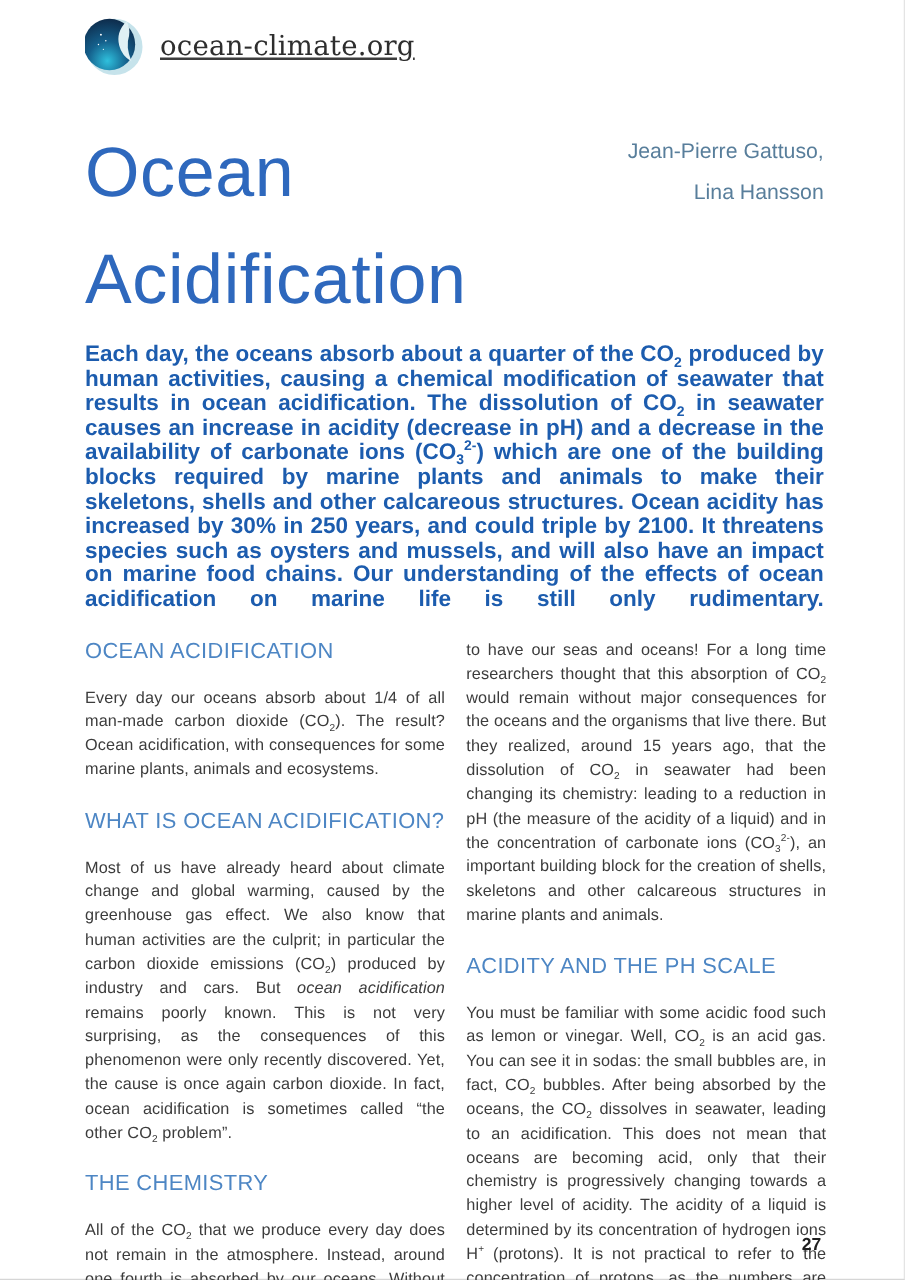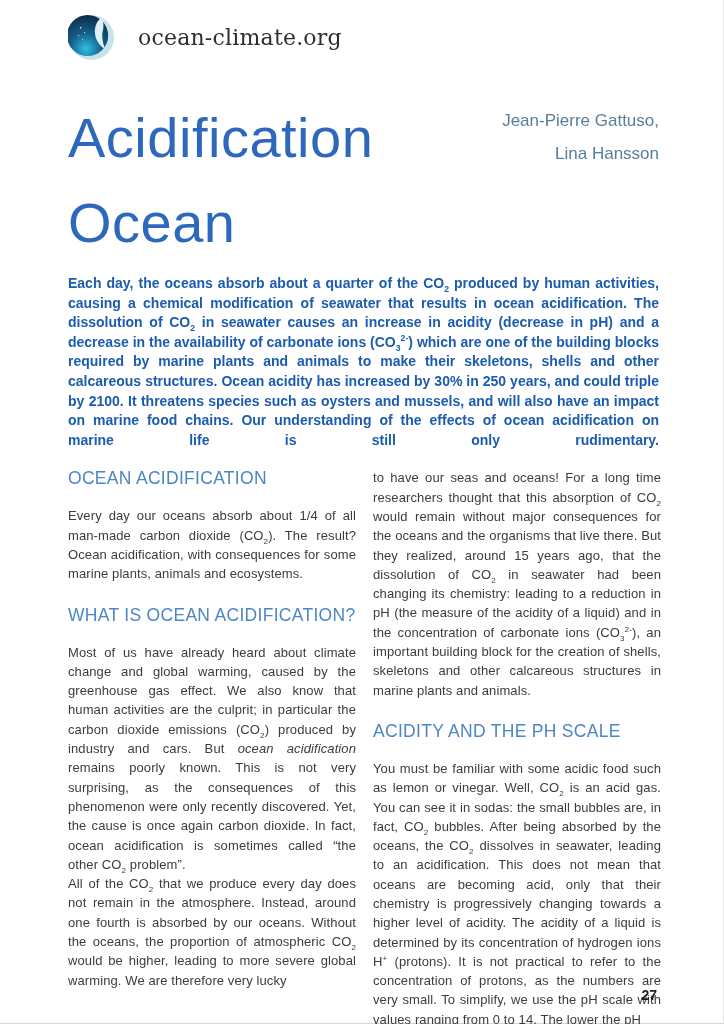--- a/index.html
+++ b/index.html
@@ -9,41 +9,41 @@
     color:var(--body-text,#3c3c3c);
     position:relative;overflow:hidden;
   }
   .page{
     width:724px;height:1024px;position:relative;
     padding:14px 64px 0 68px;box-sizing:border-box;
     border-right:1px solid #e4e4e4;border-bottom:1px solid #d6d6d6;
     background:#ffffff;
   }
   
-  .header{display:flex;align-items:center;gap:23px;}
+  .header{display:flex;align-items:center;gap:13px;text-decoration:underline;}
   .logo{width:47px;height:47px;flex:0 0 47px;}
   .site-name{
     font-family:"DejaVu Serif",serif;
     font-size:22px;color:#2e2e2e;letter-spacing:0.2px;
   }
   
   .title-row{display:flex;justify-content:space-between;margin-top:34px;}
   .main-title{
     font-size:56px;line-height:85px;font-weight:300;
     color:var(--title-blue,#2e68bd);letter-spacing:0.5px;
   }
   .authors{
     text-align:right;font-weight:normal;font-size:17px;line-height:33px;
     color:var(--author-blue,#587e9b);padding-top:9px;white-space:nowrap;
   }
   
   .intro{
     margin-top:9px;
     color:var(--intro-blue,#1c5cae);
-    font-weight:bold;font-size:14px;line-height:19.6px;
+    font-weight:bold;font-size:18px;line-height:19.6px;
     text-align:justify;text-align-last:justify;
   }
   
   .columns{display:flex;gap:17px;margin-top:16px;}
   .col{width:288px;flex:0 0 288px;}
   .section-heading{
     font-size:17.5px;font-weight:400;letter-spacing:0.3px;
     color:var(--heading-blue,#4d86c4);
     margin:21px 0 17px 0;
   }
@@ -84,22 +84,22 @@
         <circle cx="17" cy="19" r="0.6" fill="#ffffff"></circle>
         <circle cx="11" cy="22" r="0.6" fill="#ffffff"></circle>
         <circle cx="15" cy="26" r="0.5" fill="#ffffff"></circle>
       </svg>
     </span>
     <span class="site-name">ocean-climate.org</span>
   </div>
 
   <div class="title-row">
     <h1 class="main-title" style="margin:0;">
+      <div>Ocean</div>
       <div>Acidification</div>
-      <div>Ocean</div>
     </h1>
     <div class="authors">
       <div>Jean-Pierre Gattuso,</div>
       <div>Lina Hansson</div>
     </div>
   </div>
 
   <p class="intro">Each day, the oceans absorb about a quarter of the CO<sub>2</sub> produced by human activities, causing a chemical modification of seawater that results in ocean acidification. The dissolution of CO<sub>2</sub> in seawater causes an increase in acidity (decrease in pH) and a decrease in the availability of carbonate ions (CO<sub>3</sub><sup>2-</sup>) which are one of the building blocks required by marine plants and animals to make their skeletons, shells and other calcareous structures. Ocean acidity has increased by 30% in 250 years, and could triple by 2100. It threatens species such as oysters and mussels, and will also have an impact on marine food chains. Our understanding of the effects of ocean acidification on marine life is still only rudimentary.</p>
 
   <div class="columns">
@@ -107,20 +107,21 @@
     <div class="col">
       <div class="section">
         <h2 class="section-heading">OCEAN ACIDIFICATION</h2>
         <p class="body-text">Every day our oceans absorb about 1/4 of all man-made carbon dioxide (CO<sub>2</sub>). The result? Ocean acidification, with consequences for some marine plants, animals and ecosystems.</p>
       </div>
       <div class="section">
         <h2 class="section-heading">WHAT IS OCEAN ACIDIFICATION?</h2>
         <p class="body-text">Most of us have already heard about climate change and global warming, caused by the greenhouse gas effect. We also know that human activities are the culprit; in particular the carbon dioxide emissions (CO<sub>2</sub>) produced by industry and cars. But <em>ocean acidification</em> remains poorly known. This is not very surprising, as the consequences of this phenomenon were only recently discovered. Yet, the cause is once again carbon dioxide. In fact, ocean acidification is sometimes called “the other CO<sub>2</sub> problem”.</p>
       </div>
       <div class="section">
+        <h2 class="section-heading">THE CHEMISTRY</h2>
         <p class="body-text">All of the CO<sub>2</sub> that we produce every day does not remain in the atmosphere. Instead, around one fourth is absorbed by our oceans. Without the oceans, the proportion of atmospheric CO<sub>2</sub> would be higher, leading to more severe global warming. We are therefore very lucky</p>
       </div>
     </div>
 
     <div class="col">
       <div class="section">
         <p class="body-text" style="margin-top:2px;">to have our seas and oceans! For a long time researchers thought that this absorption of CO<sub>2</sub> would remain without major consequences for the oceans and the organisms that live there. But they realized, around 15 years ago, that the dissolution of CO<sub>2</sub> in seawater had been changing its chemistry: leading to a reduction in pH (the measure of the acidity of a liquid) and in the concentration of carbonate ions (CO<sub>3</sub><sup>2-</sup>), an important building block for the creation of shells, skeletons and other calcareous structures in marine plants and animals.</p>
       </div>
       <div class="section">
         <h2 class="section-heading">ACIDITY AND THE PH SCALE</h2>

